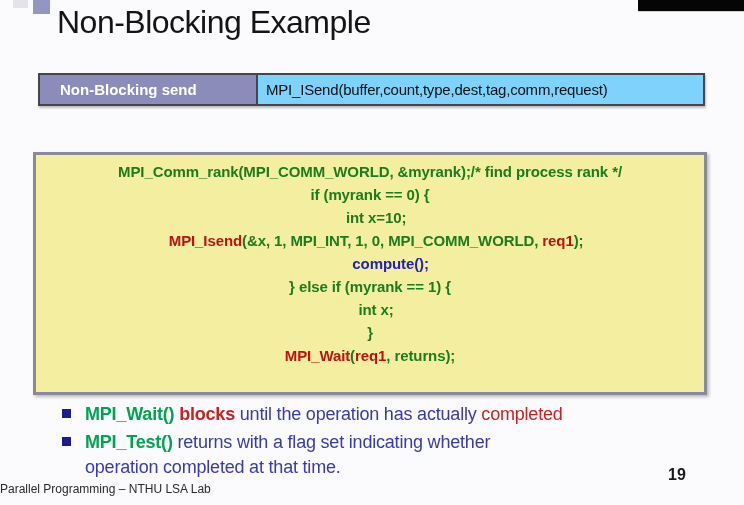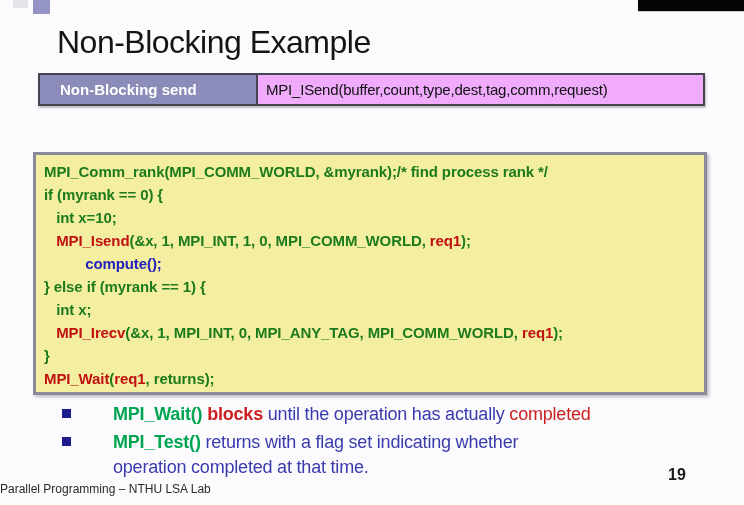--- a/index.html
+++ b/index.html
@@ -10,71 +10,72 @@
   }
   .slide{position:absolute;inset:0;}
 
   
   .deco-gray{position:absolute;left:13px;top:0;width:15px;height:8px;background:#e3e3ea;}
   .deco-purple{position:absolute;left:33px;top:0;width:17px;height:14px;background:#9595c5;}
   .top-black-bar{position:absolute;left:638px;top:0;width:106px;height:11px;background:#050505;box-shadow:0 1px 0 #cfcfcf;}
 
   
   .title{
-    position:absolute;left:57px;top:24px;
+    position:absolute;left:57px;top:4px;
     font-size:32px;color:#141414;letter-spacing:-0.5px;
     font-weight:400;
   }
 
   
   .mpi-table{
     position:absolute;left:38px;top:73px;width:667px;
     border-collapse:collapse;
     box-shadow:1px 2px 2px rgba(0,0,0,0.25);
   }
   .mpi-table th,.mpi-table td{
     border:2px solid #45454f;
     height:27px;padding:1px 8px;
     font-size:15px;text-align:left;vertical-align:middle;
   }
   .mpi-table th{
     background:var(--purple-cell,#8c8cba);
     color:#ffffff;font-weight:700;width:188px;padding-left:20px;
   }
   .mpi-table td{
-    background:#f0abfc;color:#111;font-weight:400;
+    background:#7dd3fc;color:#111;font-weight:400;
     letter-spacing:-0.2px;
   }
 
   
   .code-block{
     position:absolute;left:33px;top:152px;width:674px;height:243px;
     background:var(--code-bg,#f4efa0);
     border:3px solid #8a8a9c;
     box-sizing:border-box;
     padding:5px 8px;
     box-shadow:2px 2px 3px rgba(0,0,0,0.25);
+    text-align:center;
   }
   .code-line{
     font-size:15px;font-weight:700;line-height:23px;
     white-space:pre-wrap;letter-spacing:-0.1px;
   }
   .seg-green{color:var(--code-green,#1d7a1d);}
   .seg-red{color:var(--code-red,#c01111);}
   .seg-blue{color:var(--code-blue,#2222bb);margin-left:29px;}
 
   
   .bullets{position:absolute;left:62px;top:402px;width:640px;}
   .bullet-row{display:flex;align-items:flex-start;margin-bottom:3px;}
   .bullet-marker{
     flex:0 0 auto;width:9px;height:9px;margin:7px 14px 0 0;
     background:var(--bullet-navy,#1c1c8e);
   }
   .bullet-text{
-    font-size:18px;line-height:25px;white-space:pre-wrap;letter-spacing:-0.2px;margin-left:28px;
+    font-size:18px;line-height:25px;white-space:pre-wrap;letter-spacing:-0.2px;
   }
   .seg-green2{color:var(--accent-green,#00a551);font-weight:700;}
   .seg-red2{color:var(--accent-red,#cc2020);font-weight:700;}
   .seg-blue2{color:var(--accent-blue,#3a3aad);font-weight:400;}
   .seg-red2.normalweight{font-weight:400;}
 
   
   .footer-text{
     position:absolute;left:0;top:482px;width:744px;text-align:left;
     font-size:12px;color:#2a2a2a;
@@ -105,21 +106,20 @@
   </table>
 
   <div class="code-block" id="code-block">
       <div class="code-line"><span class="seg seg-green">MPI_Comm_rank(MPI_COMM_WORLD, &amp;myrank);/* find process rank */</span></div>
       <div class="code-line"><span class="seg seg-green">if (myrank == 0) {</span></div>
       <div class="code-line"><span class="seg seg-green">   int x=10;</span></div>
       <div class="code-line"><span class="seg seg-green">   </span><span class="seg seg-red">MPI_Isend</span><span class="seg seg-green">(&amp;x, 1, MPI_INT, 1, 0, MPI_COMM_WORLD, </span><span class="seg seg-red">req1</span><span class="seg seg-green">);</span></div>
       <div class="code-line"><span class="seg seg-green">   </span><span class="seg seg-blue">compute();</span></div>
       <div class="code-line"><span class="seg seg-green">} else if (myrank == 1) {</span></div>
       <div class="code-line"><span class="seg seg-green">   int x;</span></div>
-      <div class="code-line"><span class="seg seg-green">   </span><span class="seg seg-red">MPI_Irecv</span><span class="seg seg-green">(&amp;x, 1, MPI_INT, 0, MPI_ANY_TAG, MPI_COMM_WORLD, </span><span class="seg seg-red">req1</span><span class="seg seg-green">);</span></div>
       <div class="code-line"><span class="seg seg-green">}</span></div>
       <div class="code-line"><span class="seg seg-red">MPI_Wait</span><span class="seg seg-green">(</span><span class="seg seg-red">req1</span><span class="seg seg-green">, returns);</span></div>
     </div>
 
   <div class="bullets" id="bullets">
       <div class="bullet-row">
         <span class="bullet-marker"></span>
         <span class="bullet-text"><span class="seg seg-green2">MPI_Wait()</span><span class="seg seg-blue2"> </span><span class="seg seg-red2">blocks</span><span class="seg seg-blue2"> until the operation has actually </span><span class="seg seg-red2 normalweight">completed</span></span>
       </div>
       <div class="bullet-row">

